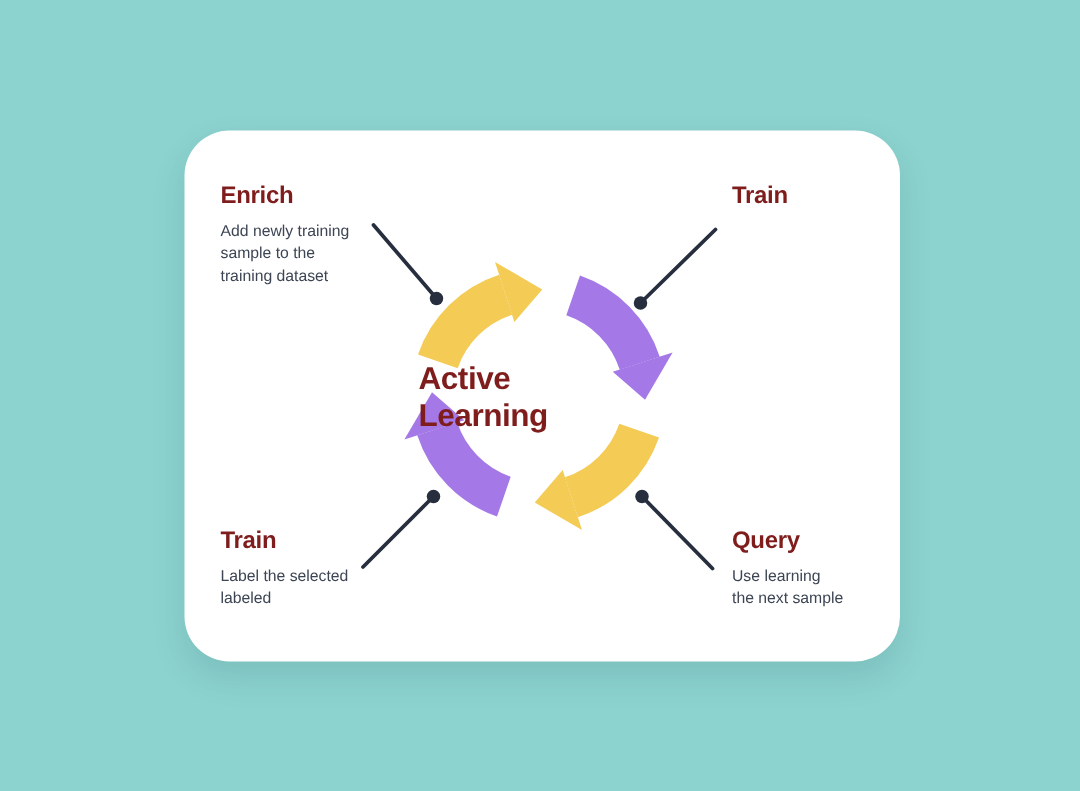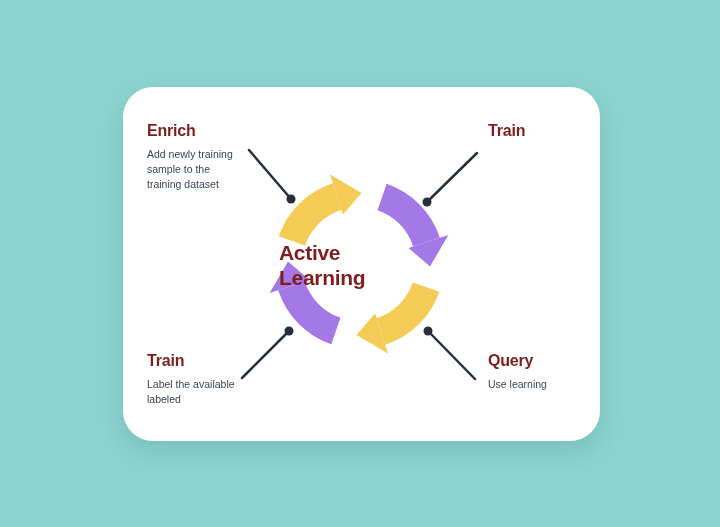--- a/index.html
+++ b/index.html
@@ -102,26 +102,27 @@
       </div>
     </div>
 
     <div class="node node-train">
       <div class="node-heading">Train</div>
     </div>
 
     <div class="node node-label">
       <div class="node-heading">Train</div>
       <div class="node-desc">
-        <div class="line">Label the available</div>
+        <div class="line">Label the selected</div>
         <div class="line">labeled</div>
       </div>
     </div>
 
     <div class="node node-query">
       <div class="node-heading">Query</div>
       <div class="node-desc">
         <div class="line">Use learning</div>
+        <div class="line">the next sample</div>
       </div>
     </div>
 
   </div>
 </div>
 
 </body></html>

